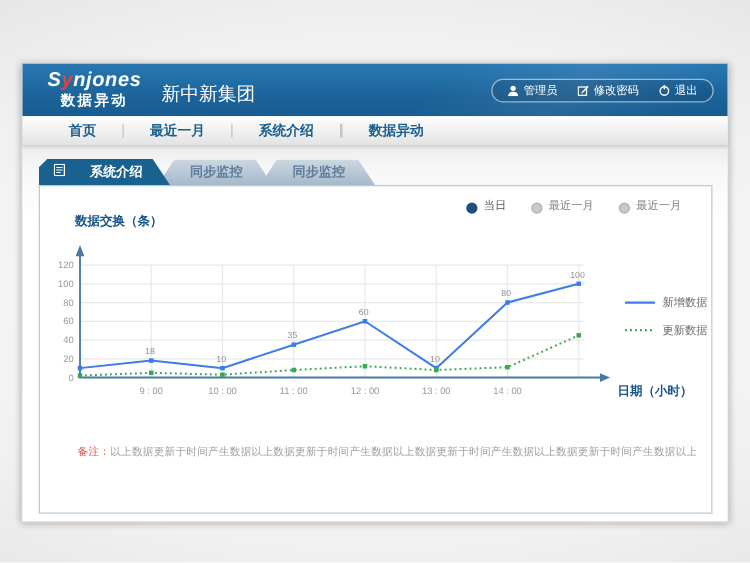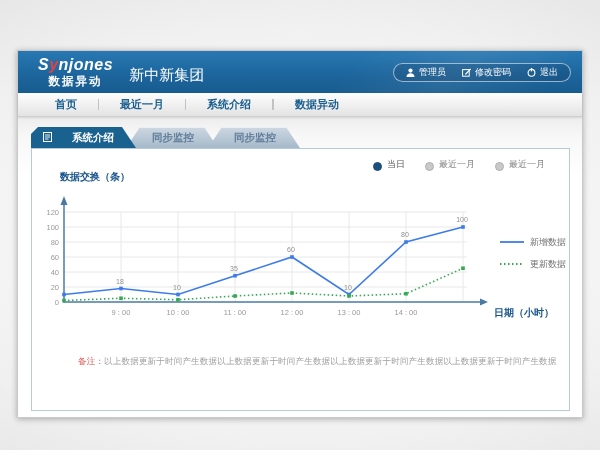--- a/index.html
+++ b/index.html
@@ -66,21 +66,21 @@
     background:#fff; border:1px solid #b5cbdc;
   }
   
   .radios { position:absolute; top:9px; right:24px; display:flex; gap:20px; align-items:center; }
   .radio { display:flex; align-items:flex-end; gap:5px; font-size:9px; color:#808080; cursor:pointer; }
   .radio-dot { width:9px; height:9px; border-radius:50%; background:#c9c9c9; border:1px solid #aeaeae; }
   .radio.selected .radio-dot { background:#1c4f7d; border-color:#1c4f7d; }
   .radio.selected { color:#555; }
   #chart { position:absolute; left:0; top:20px; }
   .note { position:absolute; left:30px; top:207px; right:12px; font-size:8.5px; color:#a0a0a0; letter-spacing:.2px; white-space:nowrap; overflow:hidden; }
-  .note-prefix { color:#d9534f;margin-left:16px; }
+  .note-prefix { color:#d9534f; }
 </style>
 </head>
 <body>
 
 <div class="window">
 
   <div class="app-header">
     <div class="logo">
       <div class="logo-main"><span>S</span><span class="logo-accent">y</span><span>njones</span></div>
       <div class="logo-sub">数据异动</div>

